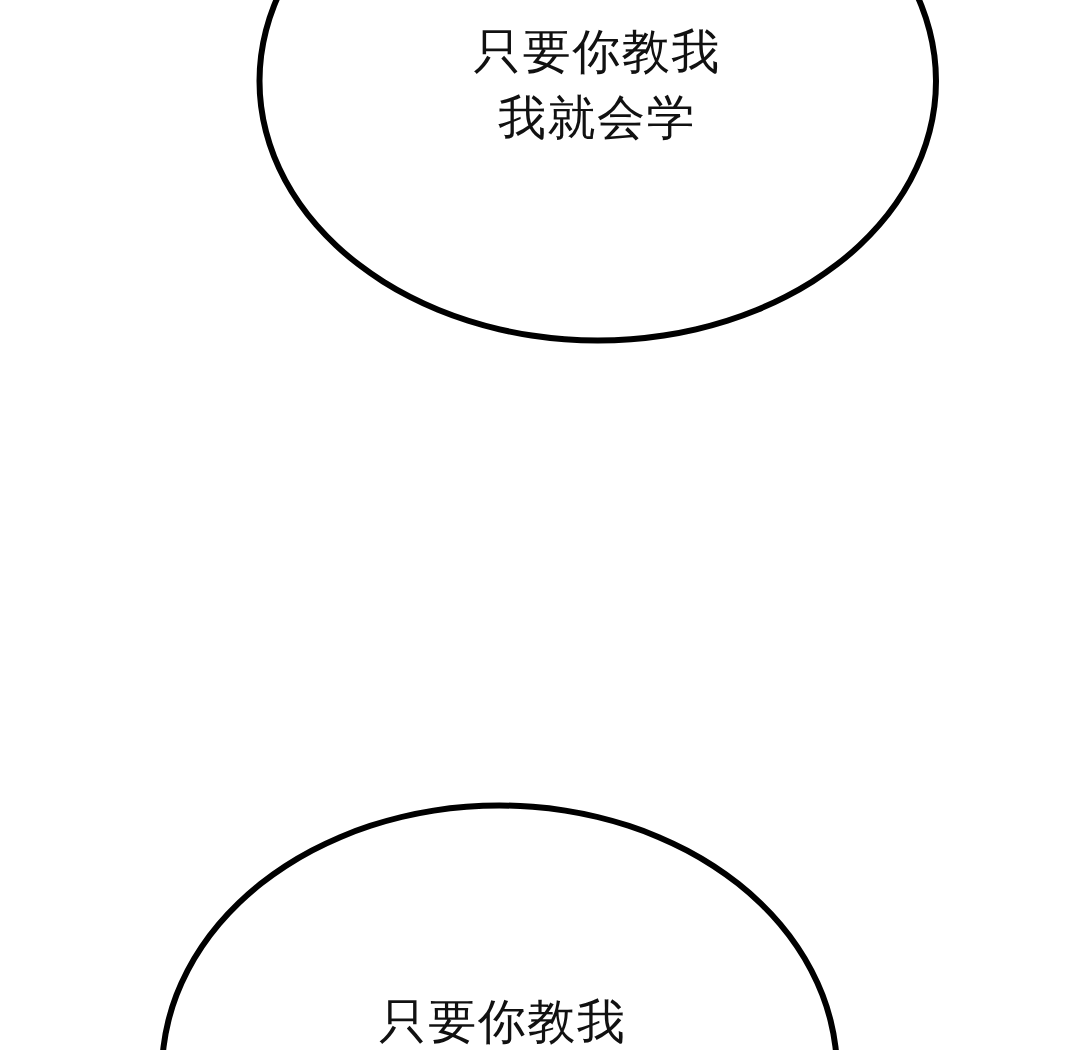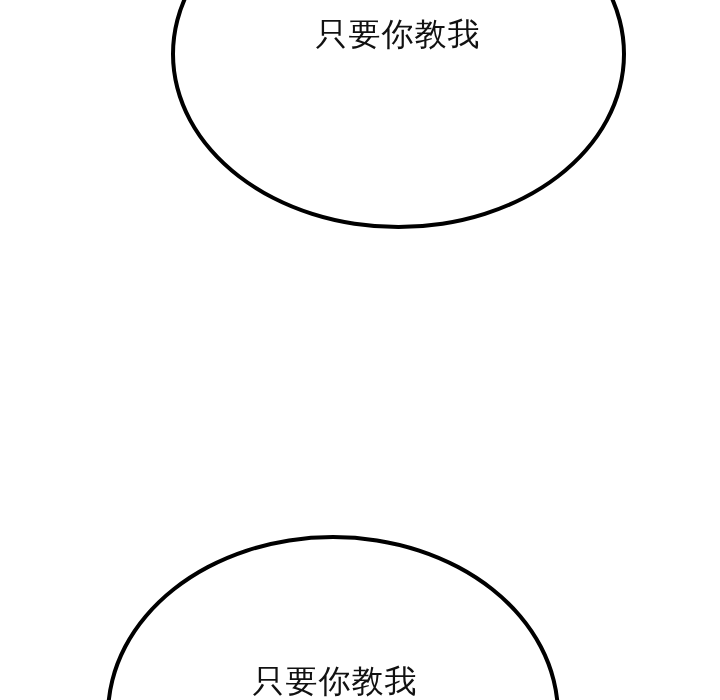--- a/index.html
+++ b/index.html
@@ -57,19 +57,20 @@
       width: 300px;
     }
   </style>
 </head>
 <body>
 
 <div class="canvas">
   <div class="bubble bubble-top"></div>
   <div class="bubble-text text-top">
     <span class="line">只要你教我</span>
+    <span class="line">我就会学</span>
   </div>
 
   <div class="bubble bubble-bottom"></div>
   <div class="bubble-text text-bottom">
     <span class="line">只要你教我</span>
   </div>
 </div>
 
 </body></html>

